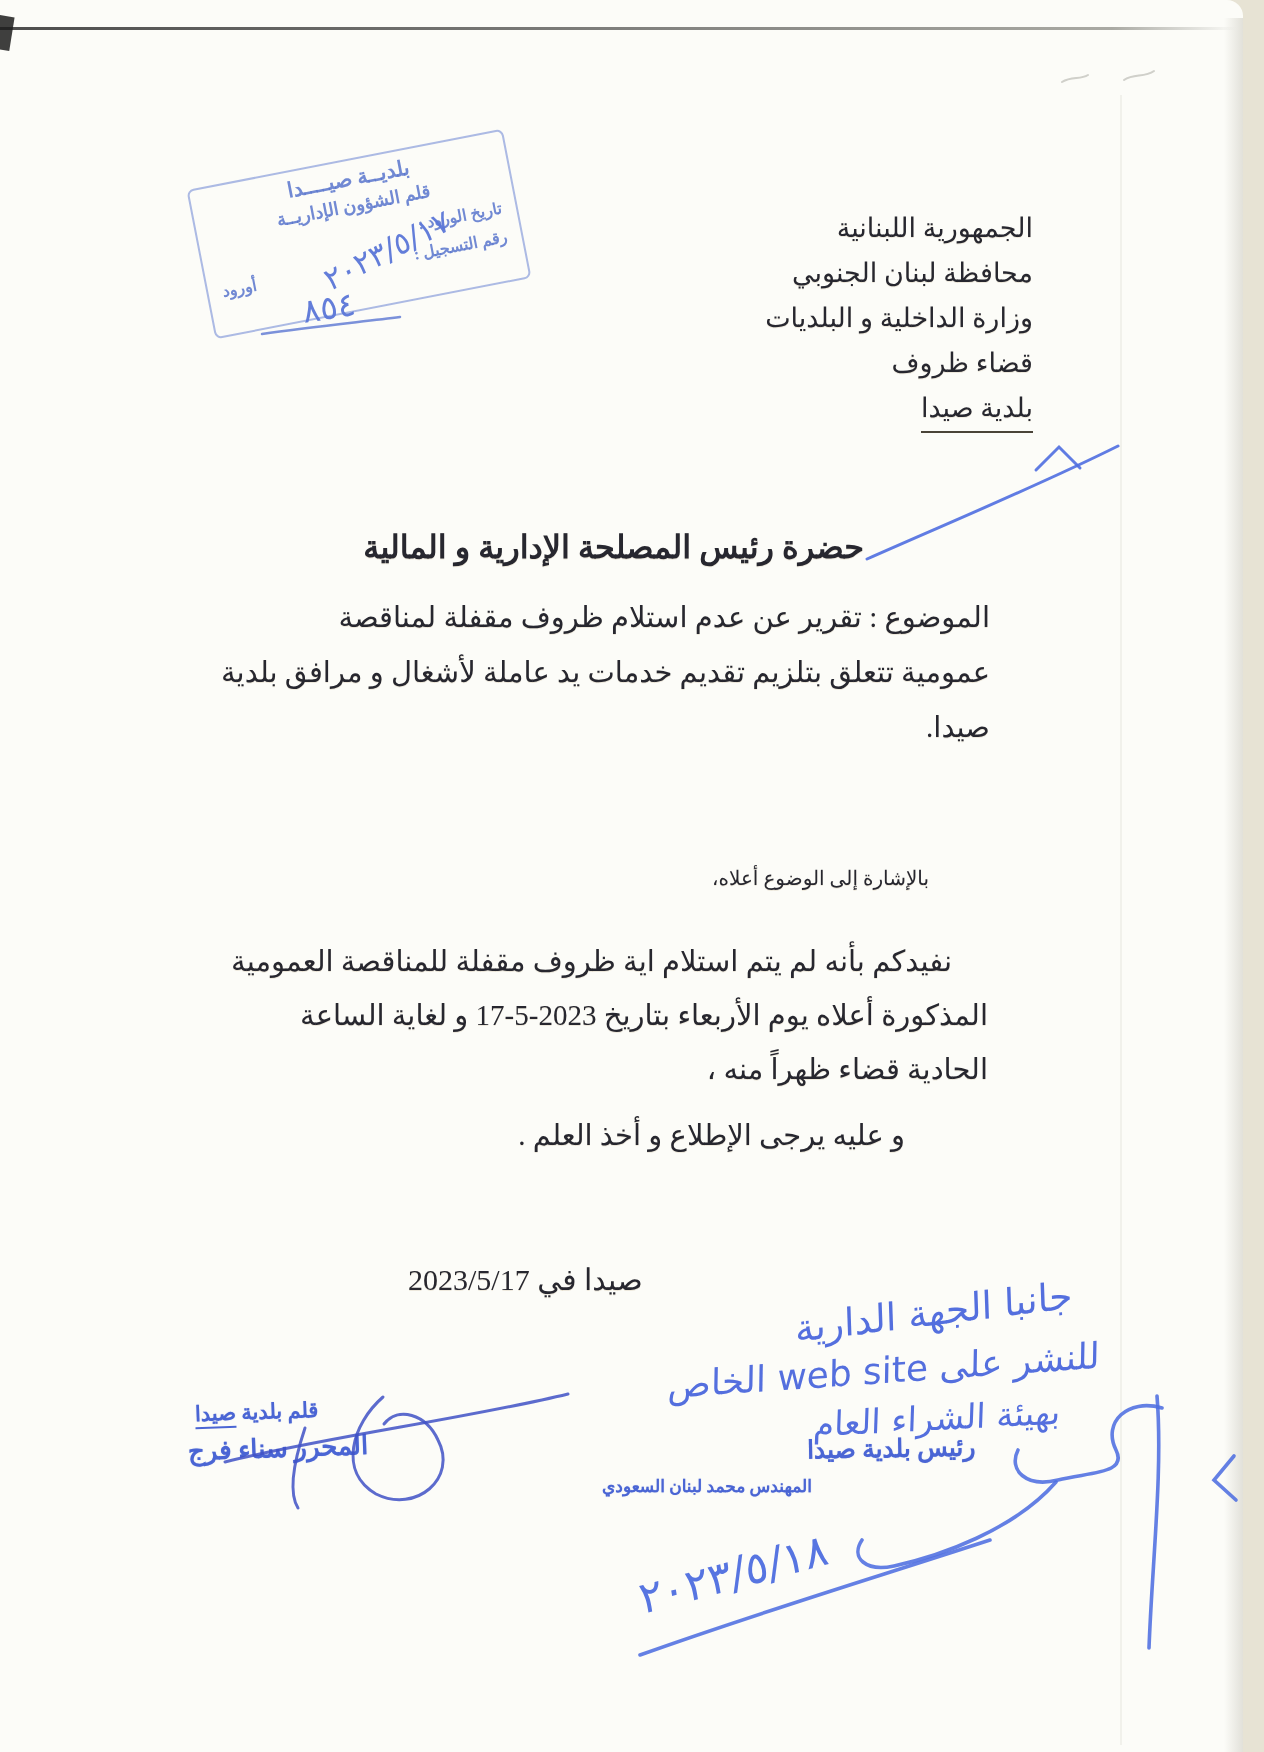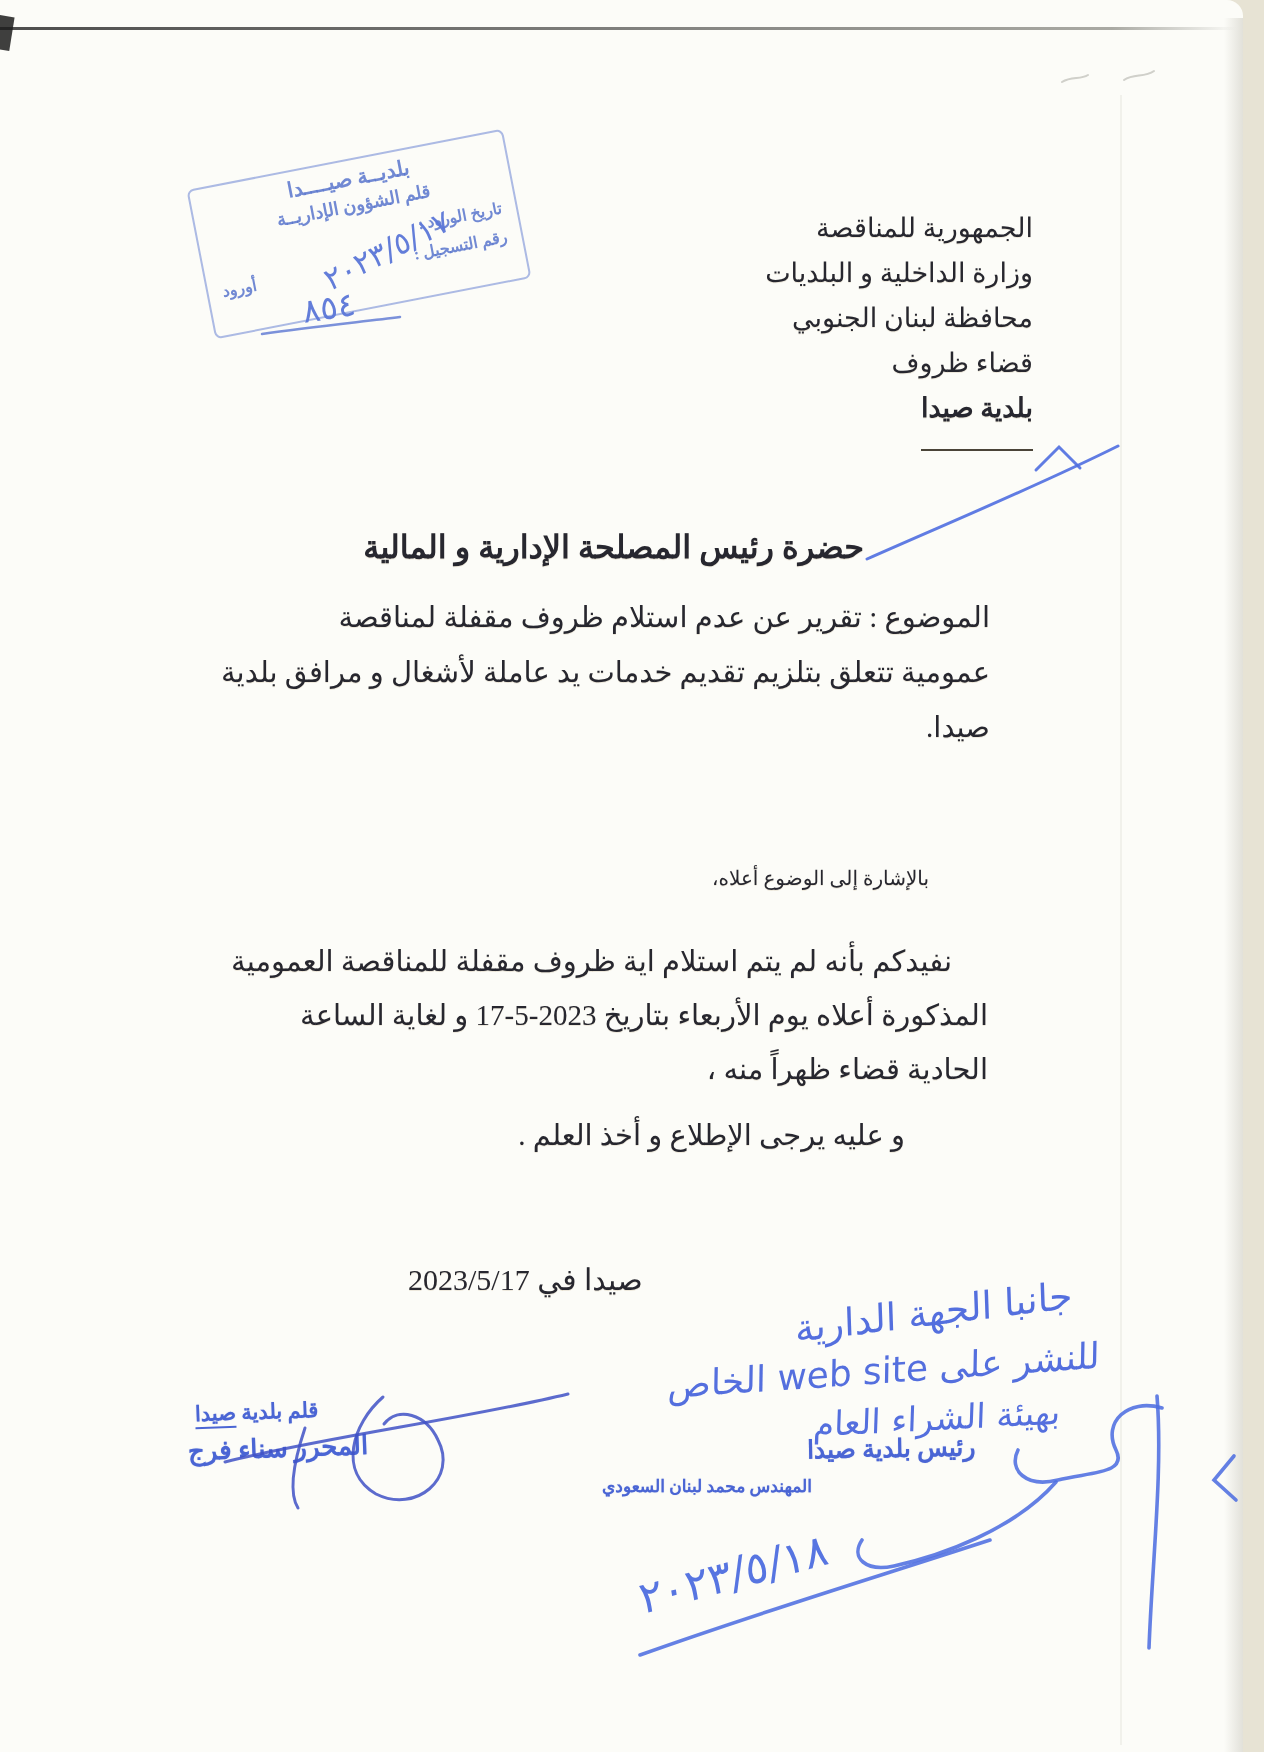--- a/index.html
+++ b/index.html
@@ -12,21 +12,21 @@
         background:linear-gradient(to right,#2e2e2e,#6f6f6c 55%,#9b9b94 90%,rgba(155,155,148,0));opacity:.85;}
   .scan-wedge{position:absolute;left:-3px;top:16px;width:15px;height:34px;background:#1d1d1d;
         transform:rotate(9deg);opacity:.85;}
   .crease{position:absolute;left:1120px;top:95px;width:2px;height:1650px;background:rgba(110,110,95,.08);}
   .edge-shade{position:absolute;left:1224px;top:18px;width:19px;height:1734px;
         background:linear-gradient(to right,rgba(0,0,0,0),rgba(120,115,95,.20));}
 
   .print{position:absolute;color:#27272f;direction:rtl;text-align:right;white-space:nowrap;
          text-shadow:0 1px 0 rgba(150,110,50,.14);}
   .header{top:206px;right:231px;font-size:27px;line-height:45px;}
-  .underlined{display:inline-block;border-bottom:2px solid #4a4438;padding-bottom:18px;font-weight:bold;}
+  .underlined{display:inline-block;border-bottom:2px solid #4a4438;padding-bottom:0;}
   .title{top:528px;right:400px;font-size:32px;font-weight:bold;}
   .subj1{top:600px;right:274px;font-size:29px;}
   .subj2{top:655px;right:274px;font-size:29px;}
   .subj3{top:710px;right:274px;font-size:29px;}
   .refline{top:866px;right:335px;font-size:20px;}
   .body1{top:944px;right:312px;font-size:29px;}
   .body2{top:998px;right:276px;font-size:29px;}
   .body3{top:1052px;right:276px;font-size:29px;}
   .closing{top:1118px;right:359px;font-size:29px;}
   .dateline{top:1262px;left:408px;font-size:30px;text-align:right;}
@@ -84,23 +84,23 @@
     </div>
     <div class="row">
       <span>رقم التسجيل :</span>
       <span>أورود</span>
     </div>
   </div>
   <div class="hand reg-date">٢٠٢٣/٥/١٧</div>
   <div class="hand reg-num">٨٥٤</div>
 
   <div class="print header">
-    <div>الجمهورية للمناقصة</div>
+    <div>الجمهورية اللبنانية</div>
+    <div>محافظة لبنان الجنوبي</div>
     <div>وزارة الداخلية و البلديات</div>
-    <div>محافظة لبنان الجنوبي</div>
     <div>قضاء ظروف</div>
     <div><span class="underlined">بلدية صيدا</span></div>
   </div>
 
   <div class="print title">حضرة رئيس المصلحة الإدارية و المالية</div>
   <div class="print subj1">الموضوع : تقرير عن عدم استلام ظروف مقفلة  لمناقصة</div>
   <div class="print subj2">عمومية تتعلق بتلزيم تقديم خدمات يد عاملة لأشغال و مرافق بلدية</div>
   <div class="print subj3">صيدا.</div>
   <div class="print refline">بالإشارة إلى الوضوع أعلاه،</div>
   <div class="print body1">نفيدكم بأنه لم يتم استلام اية ظروف مقفلة للمناقصة العمومية</div>

